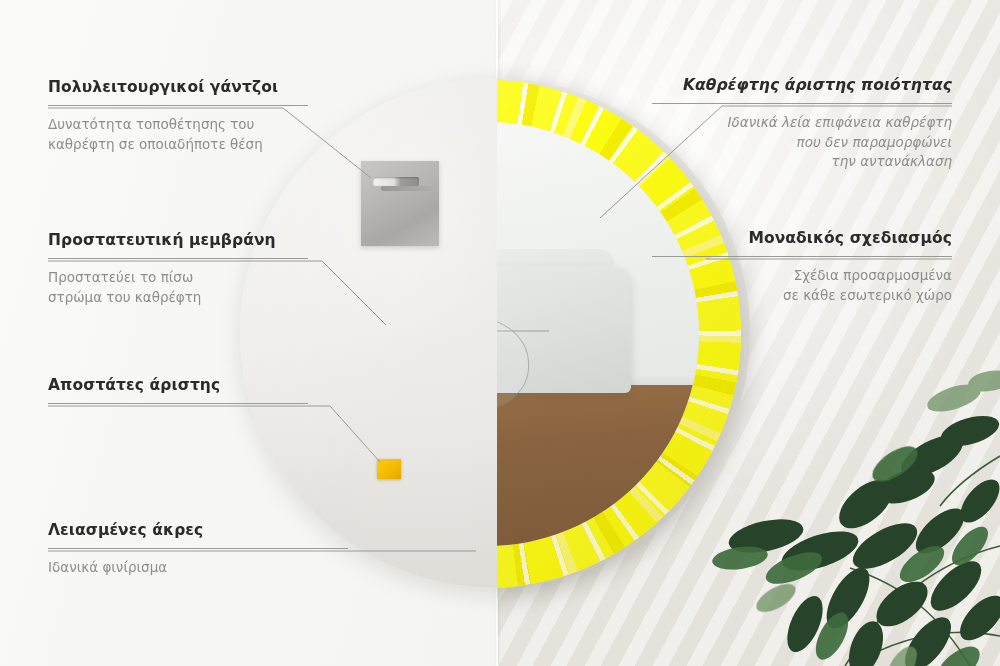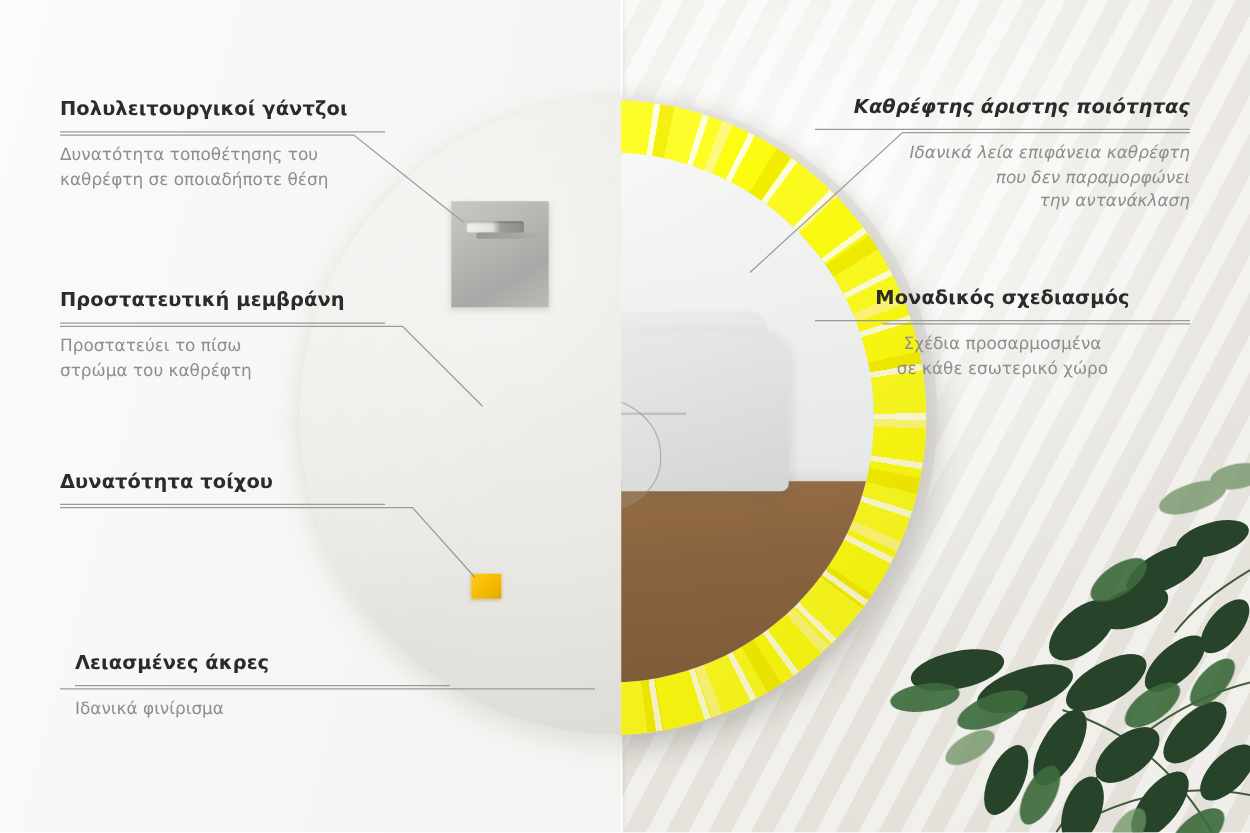--- a/index.html
+++ b/index.html
@@ -275,38 +275,38 @@
   </div>
 
   <div class="callout" style="left:48px; top:78px; width:260px;">
     <div class="title">Πολυλειτουργικοί γάντζοι</div>
     <div class="rule"></div>
     <div class="desc">Δυνατότητα τοποθέτησης του
 καθρέφτη σε οποιαδήποτε θέση</div>
   </div>
 
   <div class="callout" style="left:48px; top:376px; width:260px;">
-    <div class="title">Δυνατότητα τοίχου</div>
-    <div class="rule"></div>
-  </div>
-
-  <div class="callout" style="left:48px; top:521px; width:300px;margin-left:12px;">
+    <div class="title">Αποστάτες άριστης</div>
+    <div class="rule"></div>
+  </div>
+
+  <div class="callout" style="left:48px; top:521px; width:300px;">
     <div class="title">Λειασμένες άκρες</div>
     <div class="rule"></div>
     <div class="desc">Ιδανικά φινίρισμα</div>
   </div>
 
   <div class="callout right" style="right:48px; top:76px; width:300px;font-style:italic;">
     <div class="title">Καθρέφτης άριστης ποιότητας</div>
     <div class="rule"></div>
     <div class="desc">Ιδανικά λεία επιφάνεια καθρέφτη
 που δεν παραμορφώνει
 την αντανάκλαση</div>
   </div>
 
-  <div class="callout right" style="right:48px; top:229px; width:300px;text-align:center;">
+  <div class="callout right" style="right:48px; top:229px; width:300px;">
     <div class="title">Μοναδικός σχεδιασμός</div>
     <div class="rule"></div>
     <div class="desc">Σχέδια προσαρμοσμένα
 σε κάθε εσωτερικό χώρο</div>
   </div>
 
 </div>
 
 </body></html>

